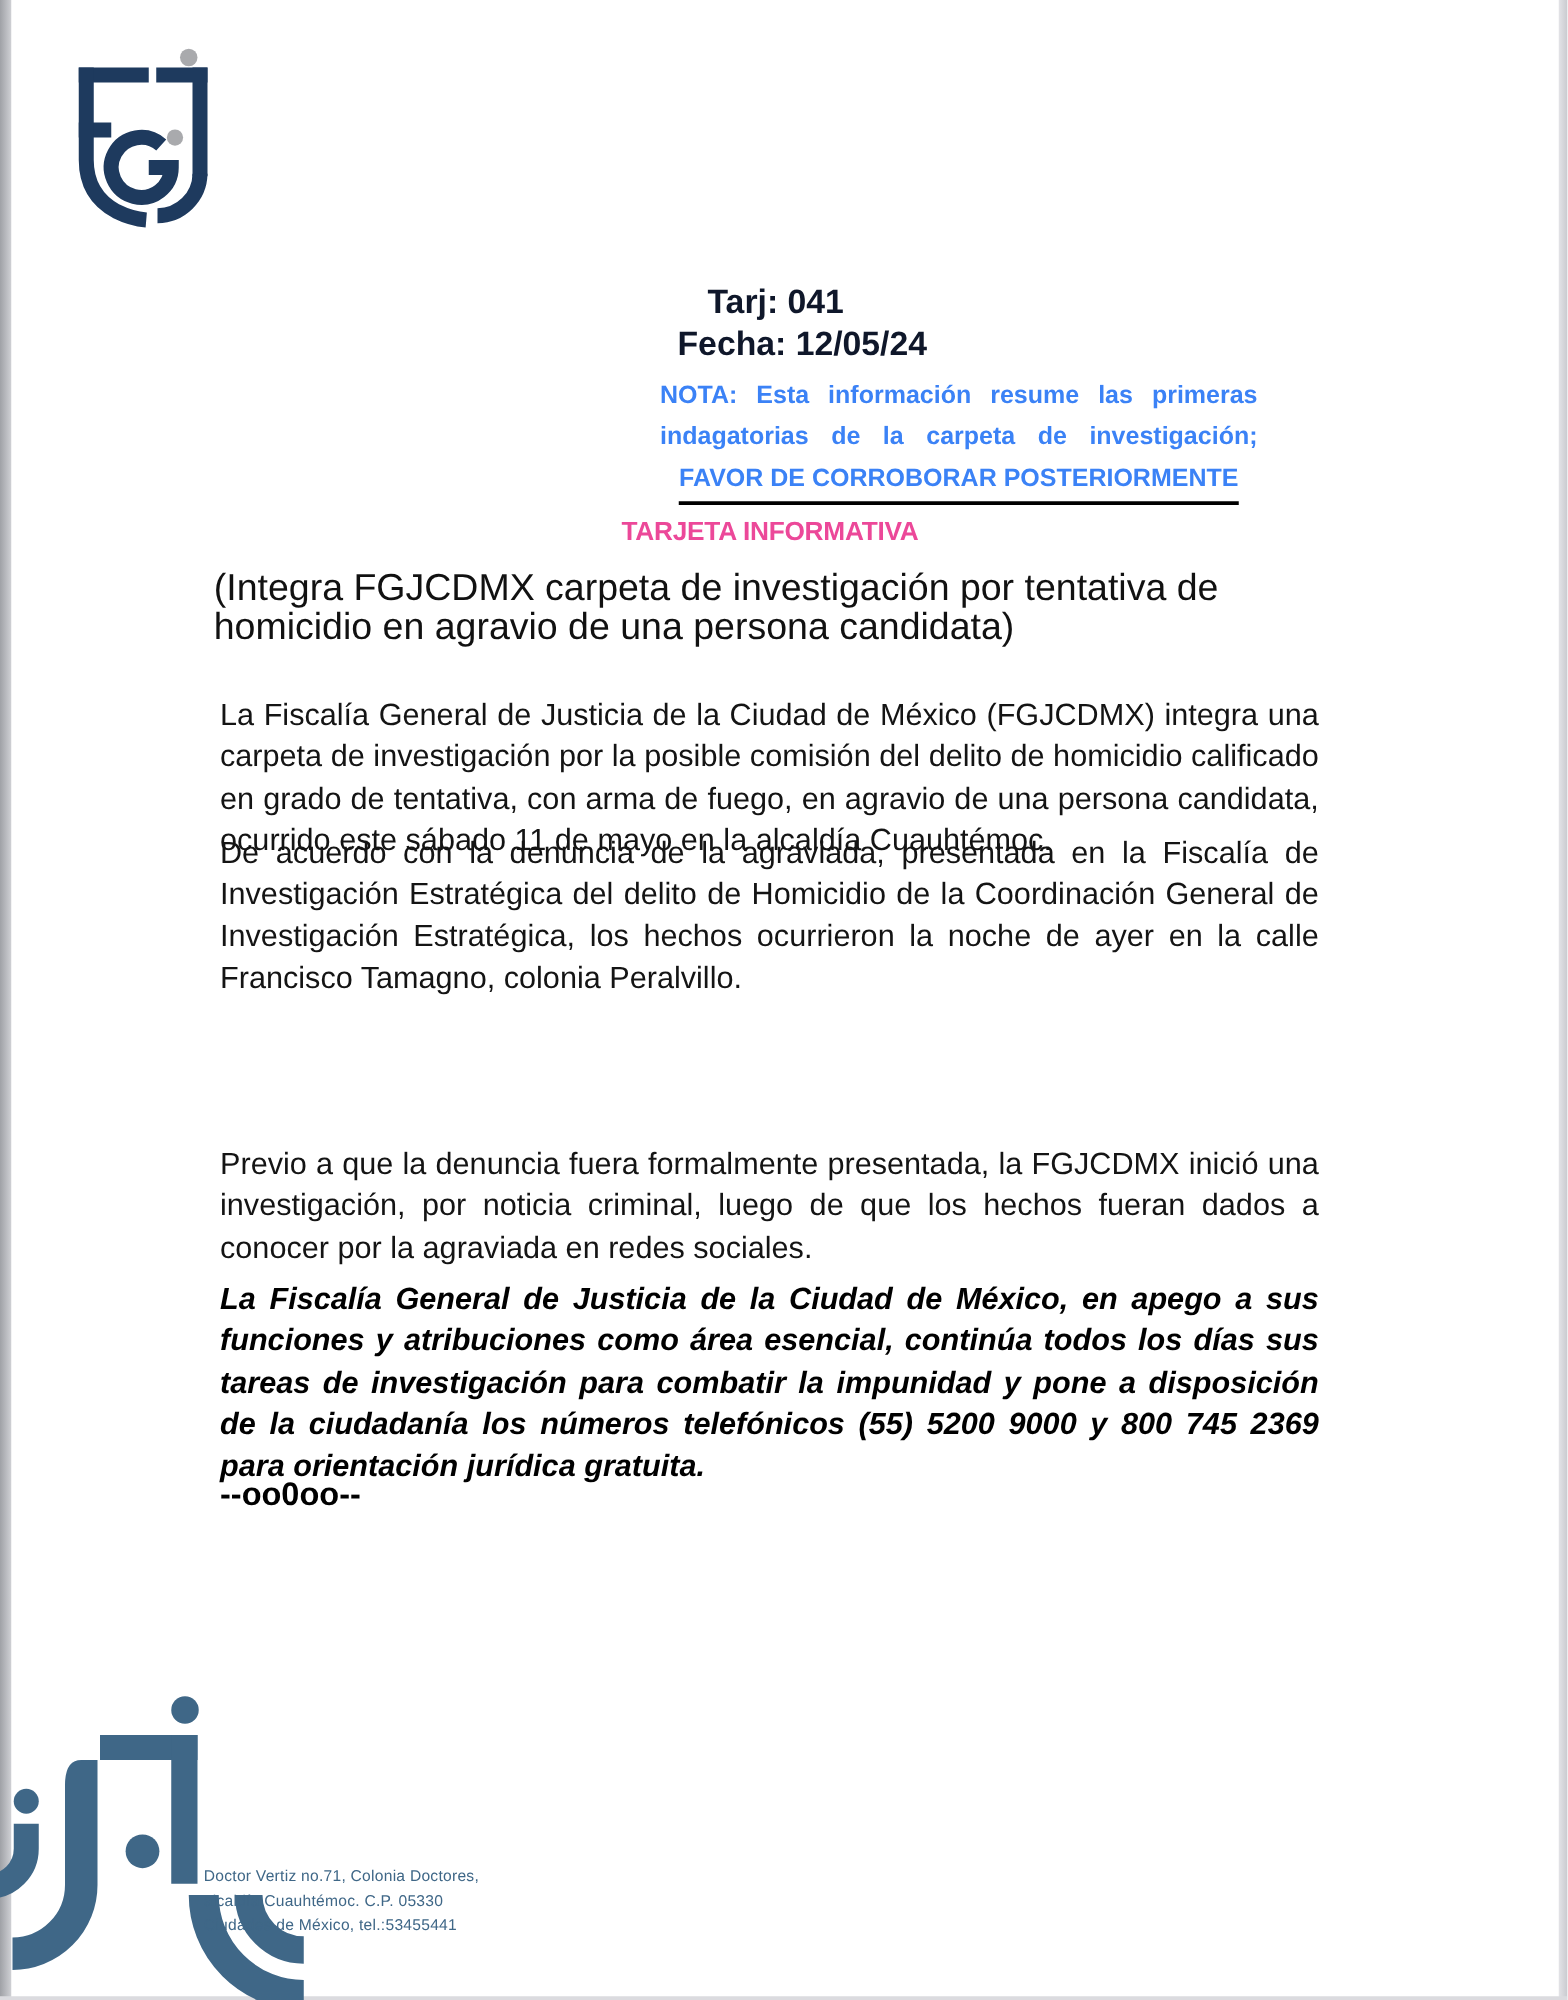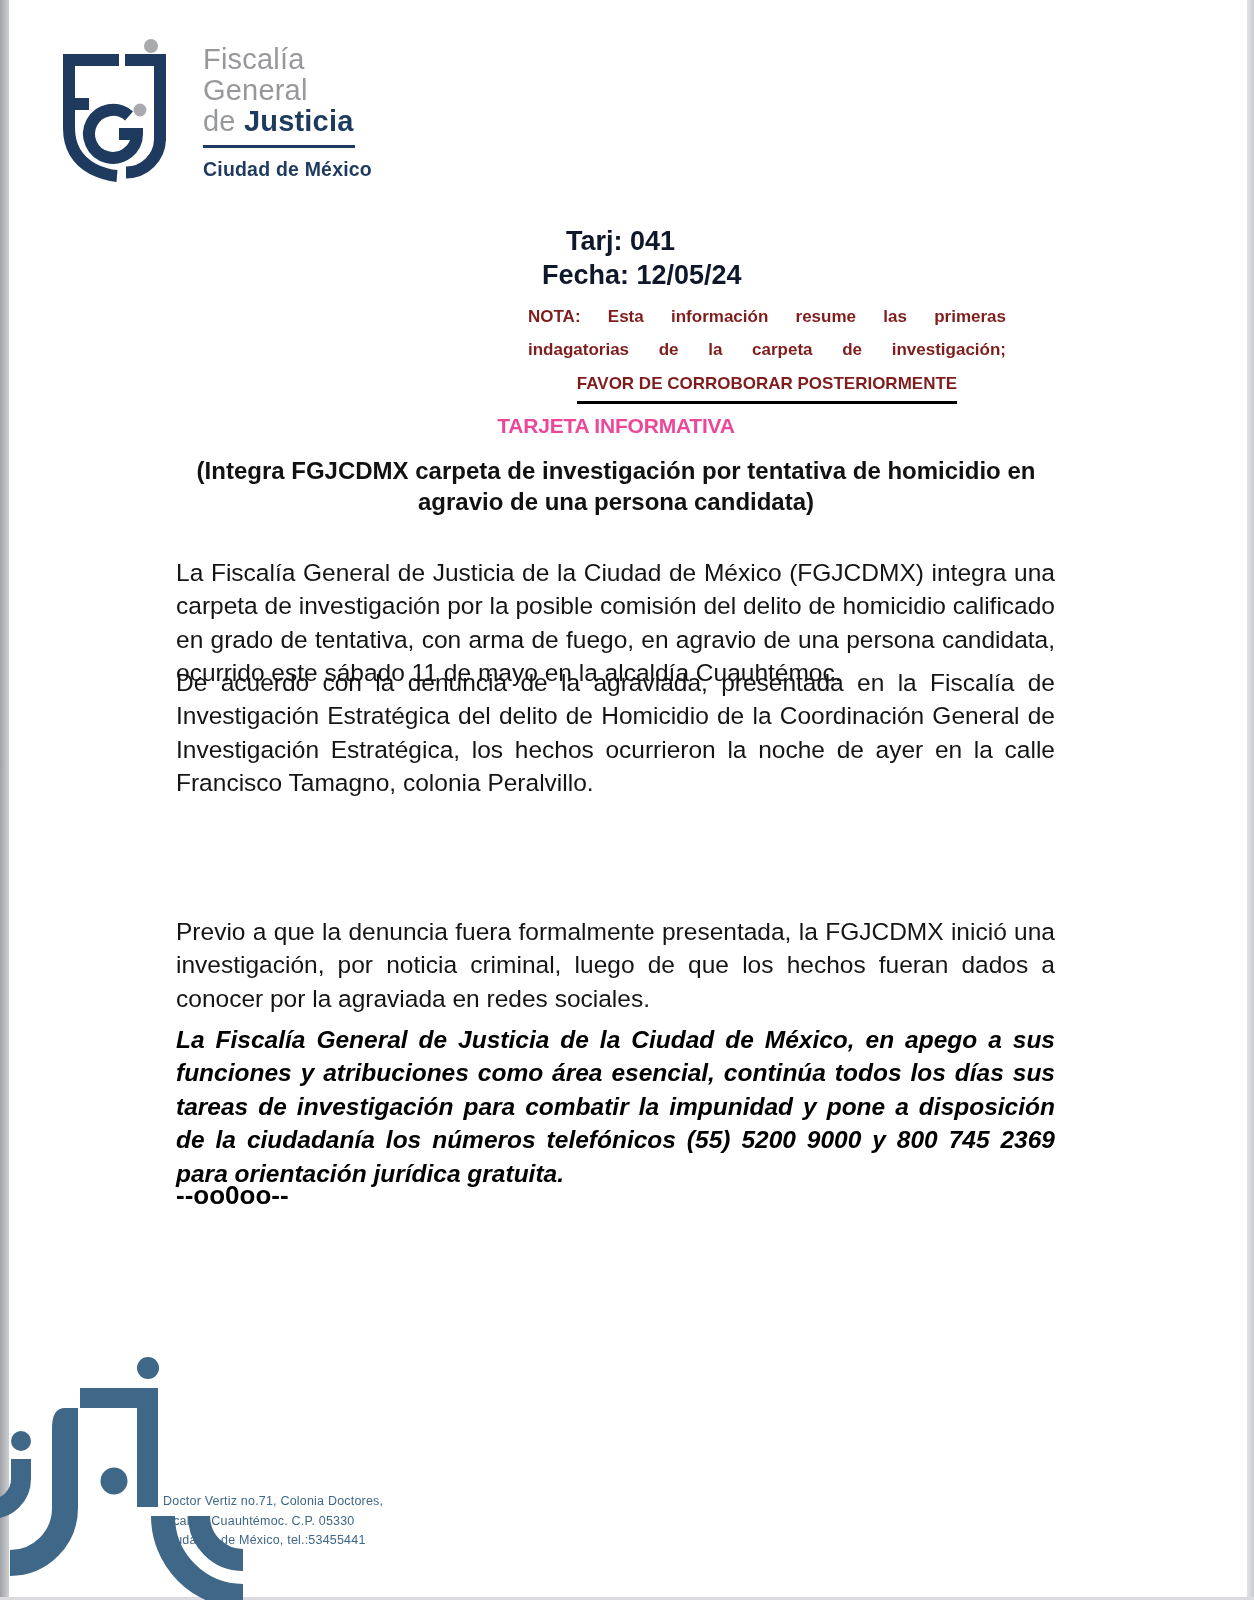--- a/index.html
+++ b/index.html
@@ -24,30 +24,30 @@
   .logo-text{position:absolute;left:203px;top:44px;line-height:31px;font-size:29px;color:#97989c;letter-spacing:.2px;}
   .logo-text .navy{color:#1e3a5e;font-weight:700;}
   .logo-rule{width:152px;height:3px;background:#1e3a5e;margin:8px 0 6px 0;}
   .logo-sub{font-size:19.5px;font-weight:700;color:#1e3a5e;letter-spacing:.2px;}
 
   
   .meta{position:absolute;left:542px;top:224px;font-weight:700;font-size:27px;line-height:34px;color:#0f172a;}
   .meta .l1{padding-left:24px;}
 
   
-  .nota{position:absolute;left:528px;top:300px;width:478px;font-weight:700;font-size:17px;line-height:33.4px;color:#7f1d1d;}
+  .nota{position:absolute;left:528px;top:300px;width:478px;font-weight:700;font-size:20px;line-height:33.4px;color:#3b82f6;}
   .nota .just{text-align:justify;text-align-last:justify;}
   .nota .warn{text-align:center;}
   .nota .warn span{display:inline-block;border-bottom:3px solid #000;padding-bottom:1px;}
 
   
   .title{position:absolute;left:171px;top:414px;width:890px;text-align:center;
     font-weight:700;font-size:21px;letter-spacing:-.2px;color:#ec4899;}
-  .subtitle{position:absolute;left:171px;top:456px;width:890px;text-align:center;
-    font-size:24px;line-height:30.6px;color:#111;font-weight:bold;}
+  .subtitle{position:absolute;left:171px;top:456px;width:890px;text-align:left;
+    font-size:30px;line-height:30.6px;color:#111;}
 
   
   .para{position:absolute;left:176px;width:879px;font-size:24.5px;line-height:33.4px;
     text-align:justify;color:#141414;}
   .p1{top:512px;margin-top:44px;} .p2{top:666px;} .p3{top:802px;} .p4{top:915px;}
   .closing{top:1023px;font-weight:700;font-style:italic;color:#000;}
   .separator{position:absolute;left:176px;top:1180px;width:879px;text-align:left;
     font-weight:700;font-size:26px;color:#000;}
 
   
@@ -76,27 +76,20 @@
       <path d="M 14 18 L 14 92 Q 14 120 38 133 Q 50 139 62 140" fill="none" stroke="#1e3a5e" stroke-width="12"></path>
 
       <rect x="70" y="18" width="41" height="12" fill="#1e3a5e"></rect>
       <rect x="99" y="18" width="12" height="87" fill="#1e3a5e"></rect>
       <path d="M 105 103 A 34 34 0 0 1 71 136.5" fill="none" stroke="#1e3a5e" stroke-width="12"></path>
 
       <path d="M 74 80 A 24 24 0 1 0 82 98 L 64 98" fill="none" stroke="#1e3a5e" stroke-width="12"></path>
     </svg>
   </div>
 
-  <div class="logo-text">
-    <div>Fiscalía</div>
-    <div>General</div>
-    <div><span>de </span><span class="navy">Justicia</span></div>
-    <div class="logo-rule"></div>
-    <div class="logo-sub">Ciudad de México</div>
-  </div>
 
   <div class="meta">
     <div class="l1">Tarj: 041</div>
     <div>Fecha: 12/05/24</div>
   </div>
 
   <div class="nota">
     <div class="just">NOTA: Esta información resume las primeras</div>
     <div class="just">indagatorias de la carpeta de investigación;</div>
     <div class="warn"><span>FAVOR DE CORROBORAR POSTERIORMENTE</span></div>

